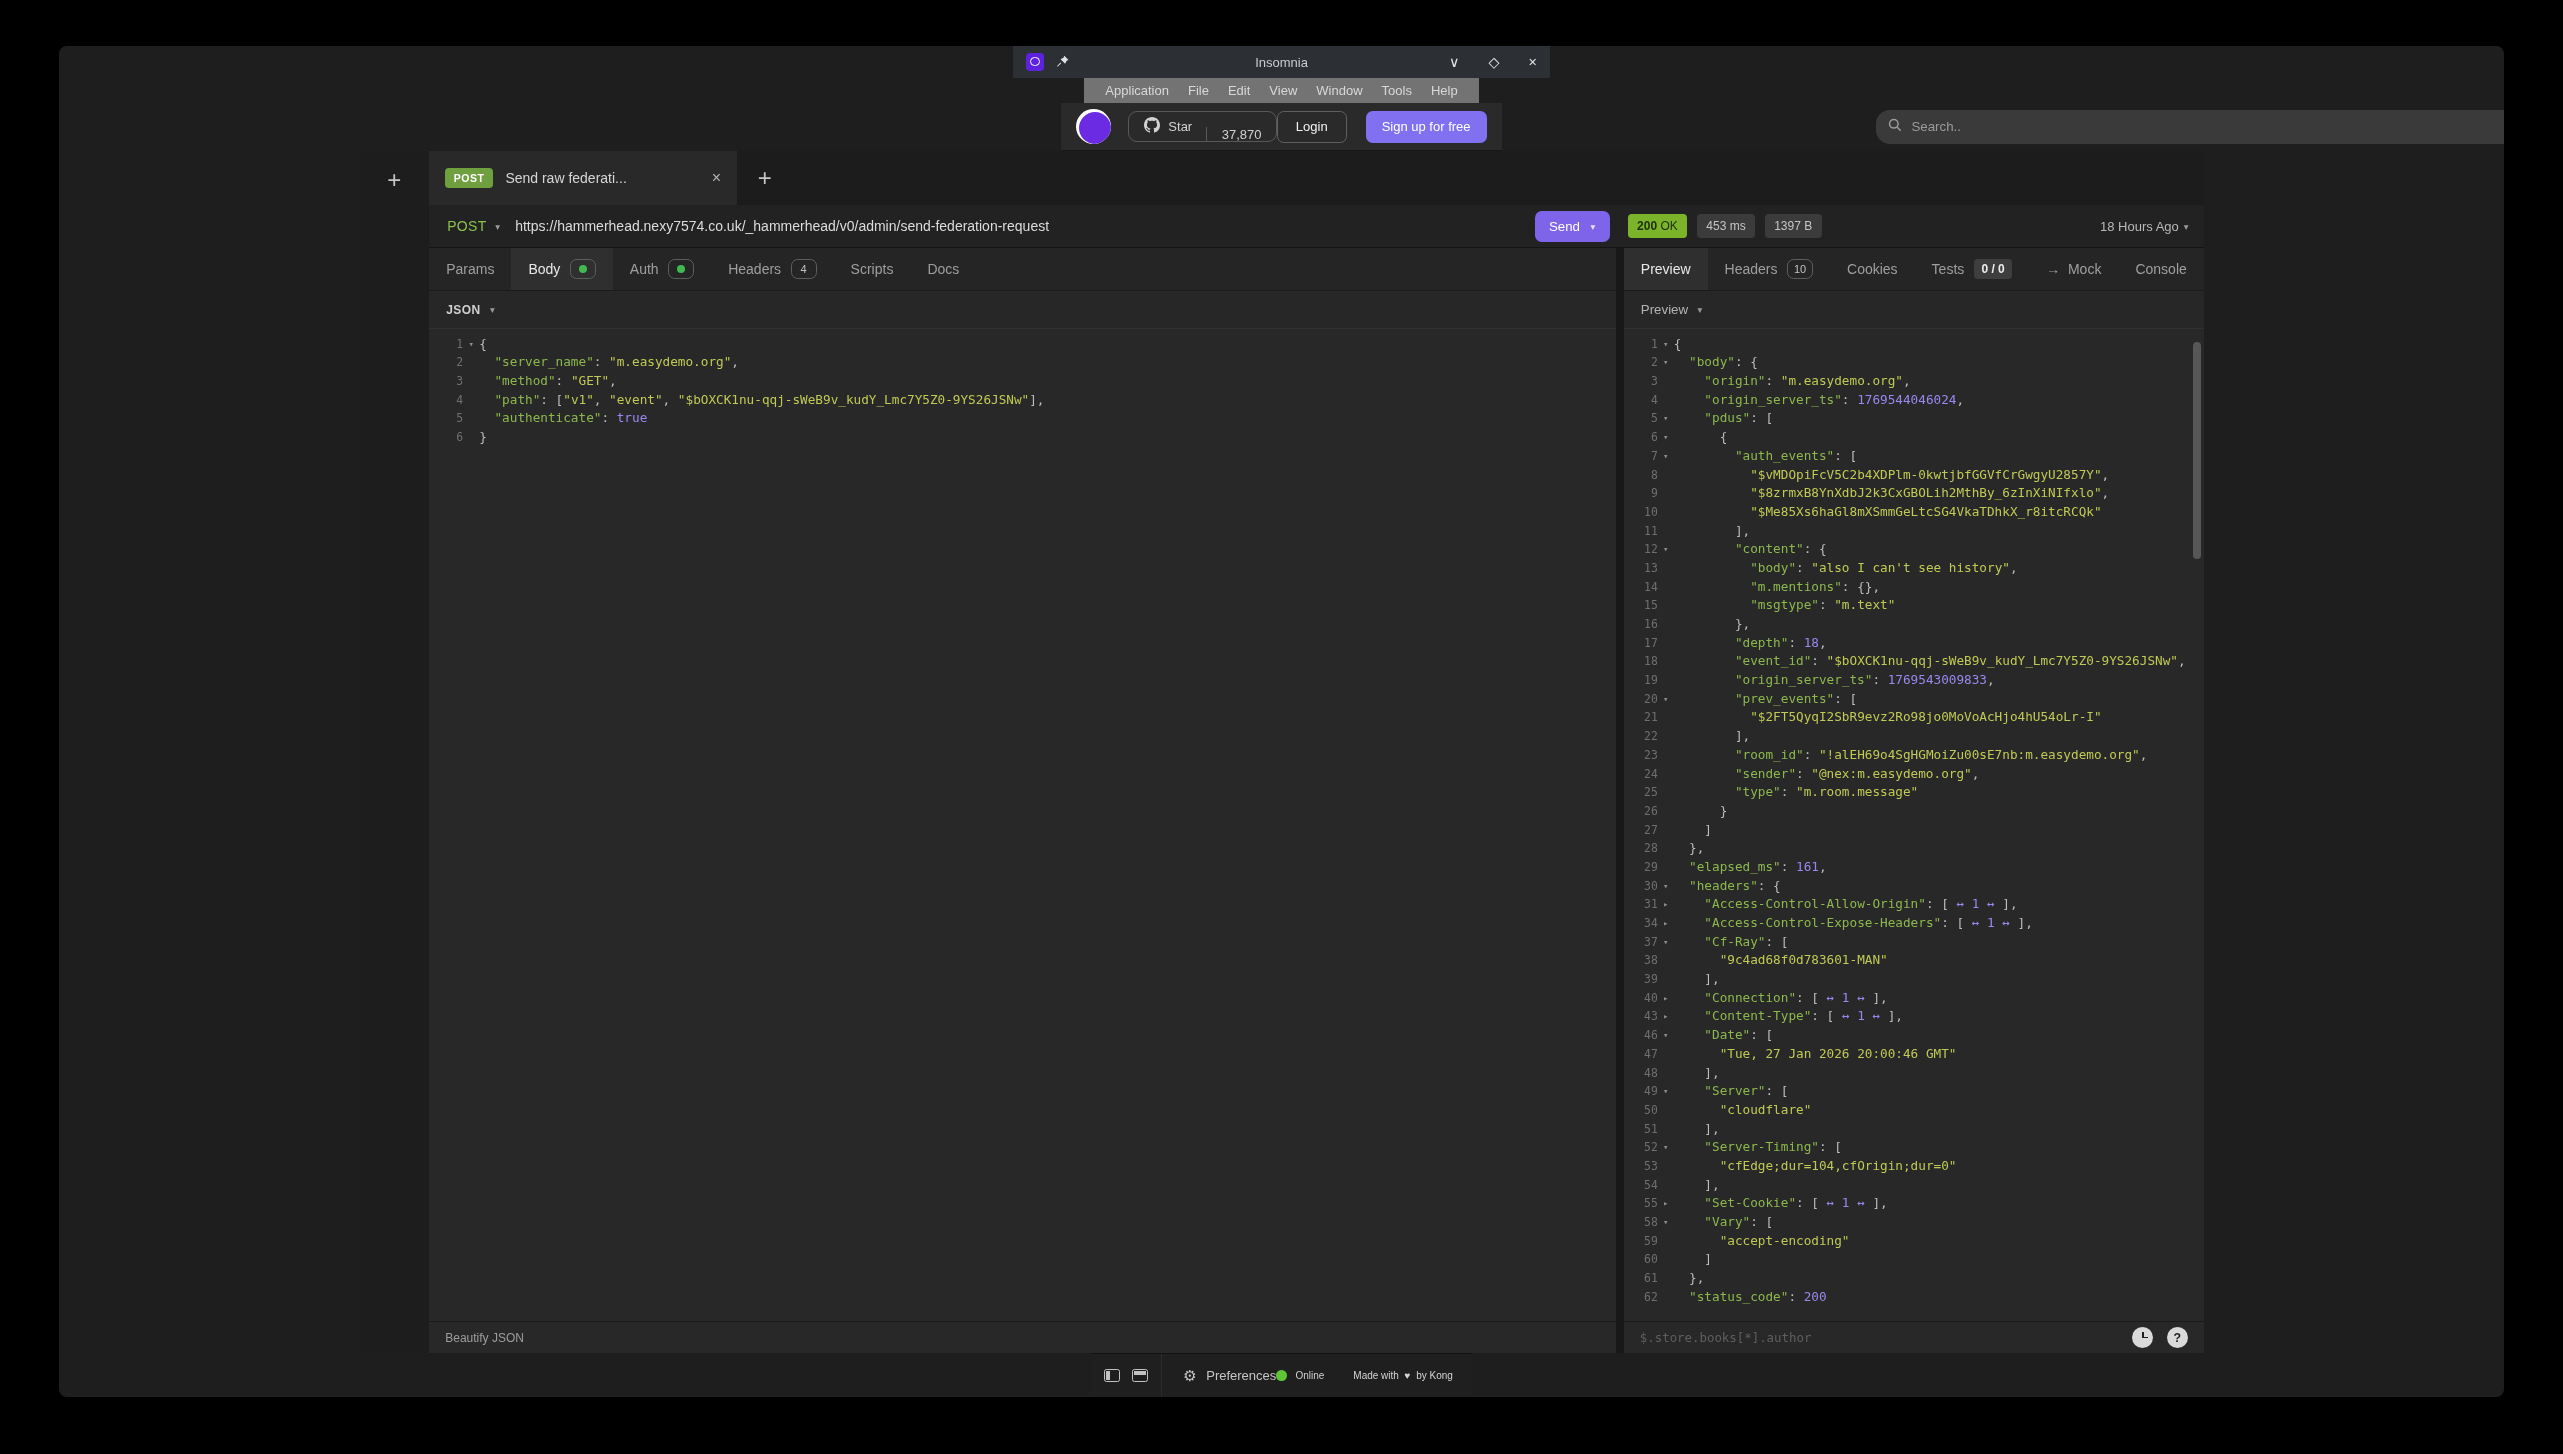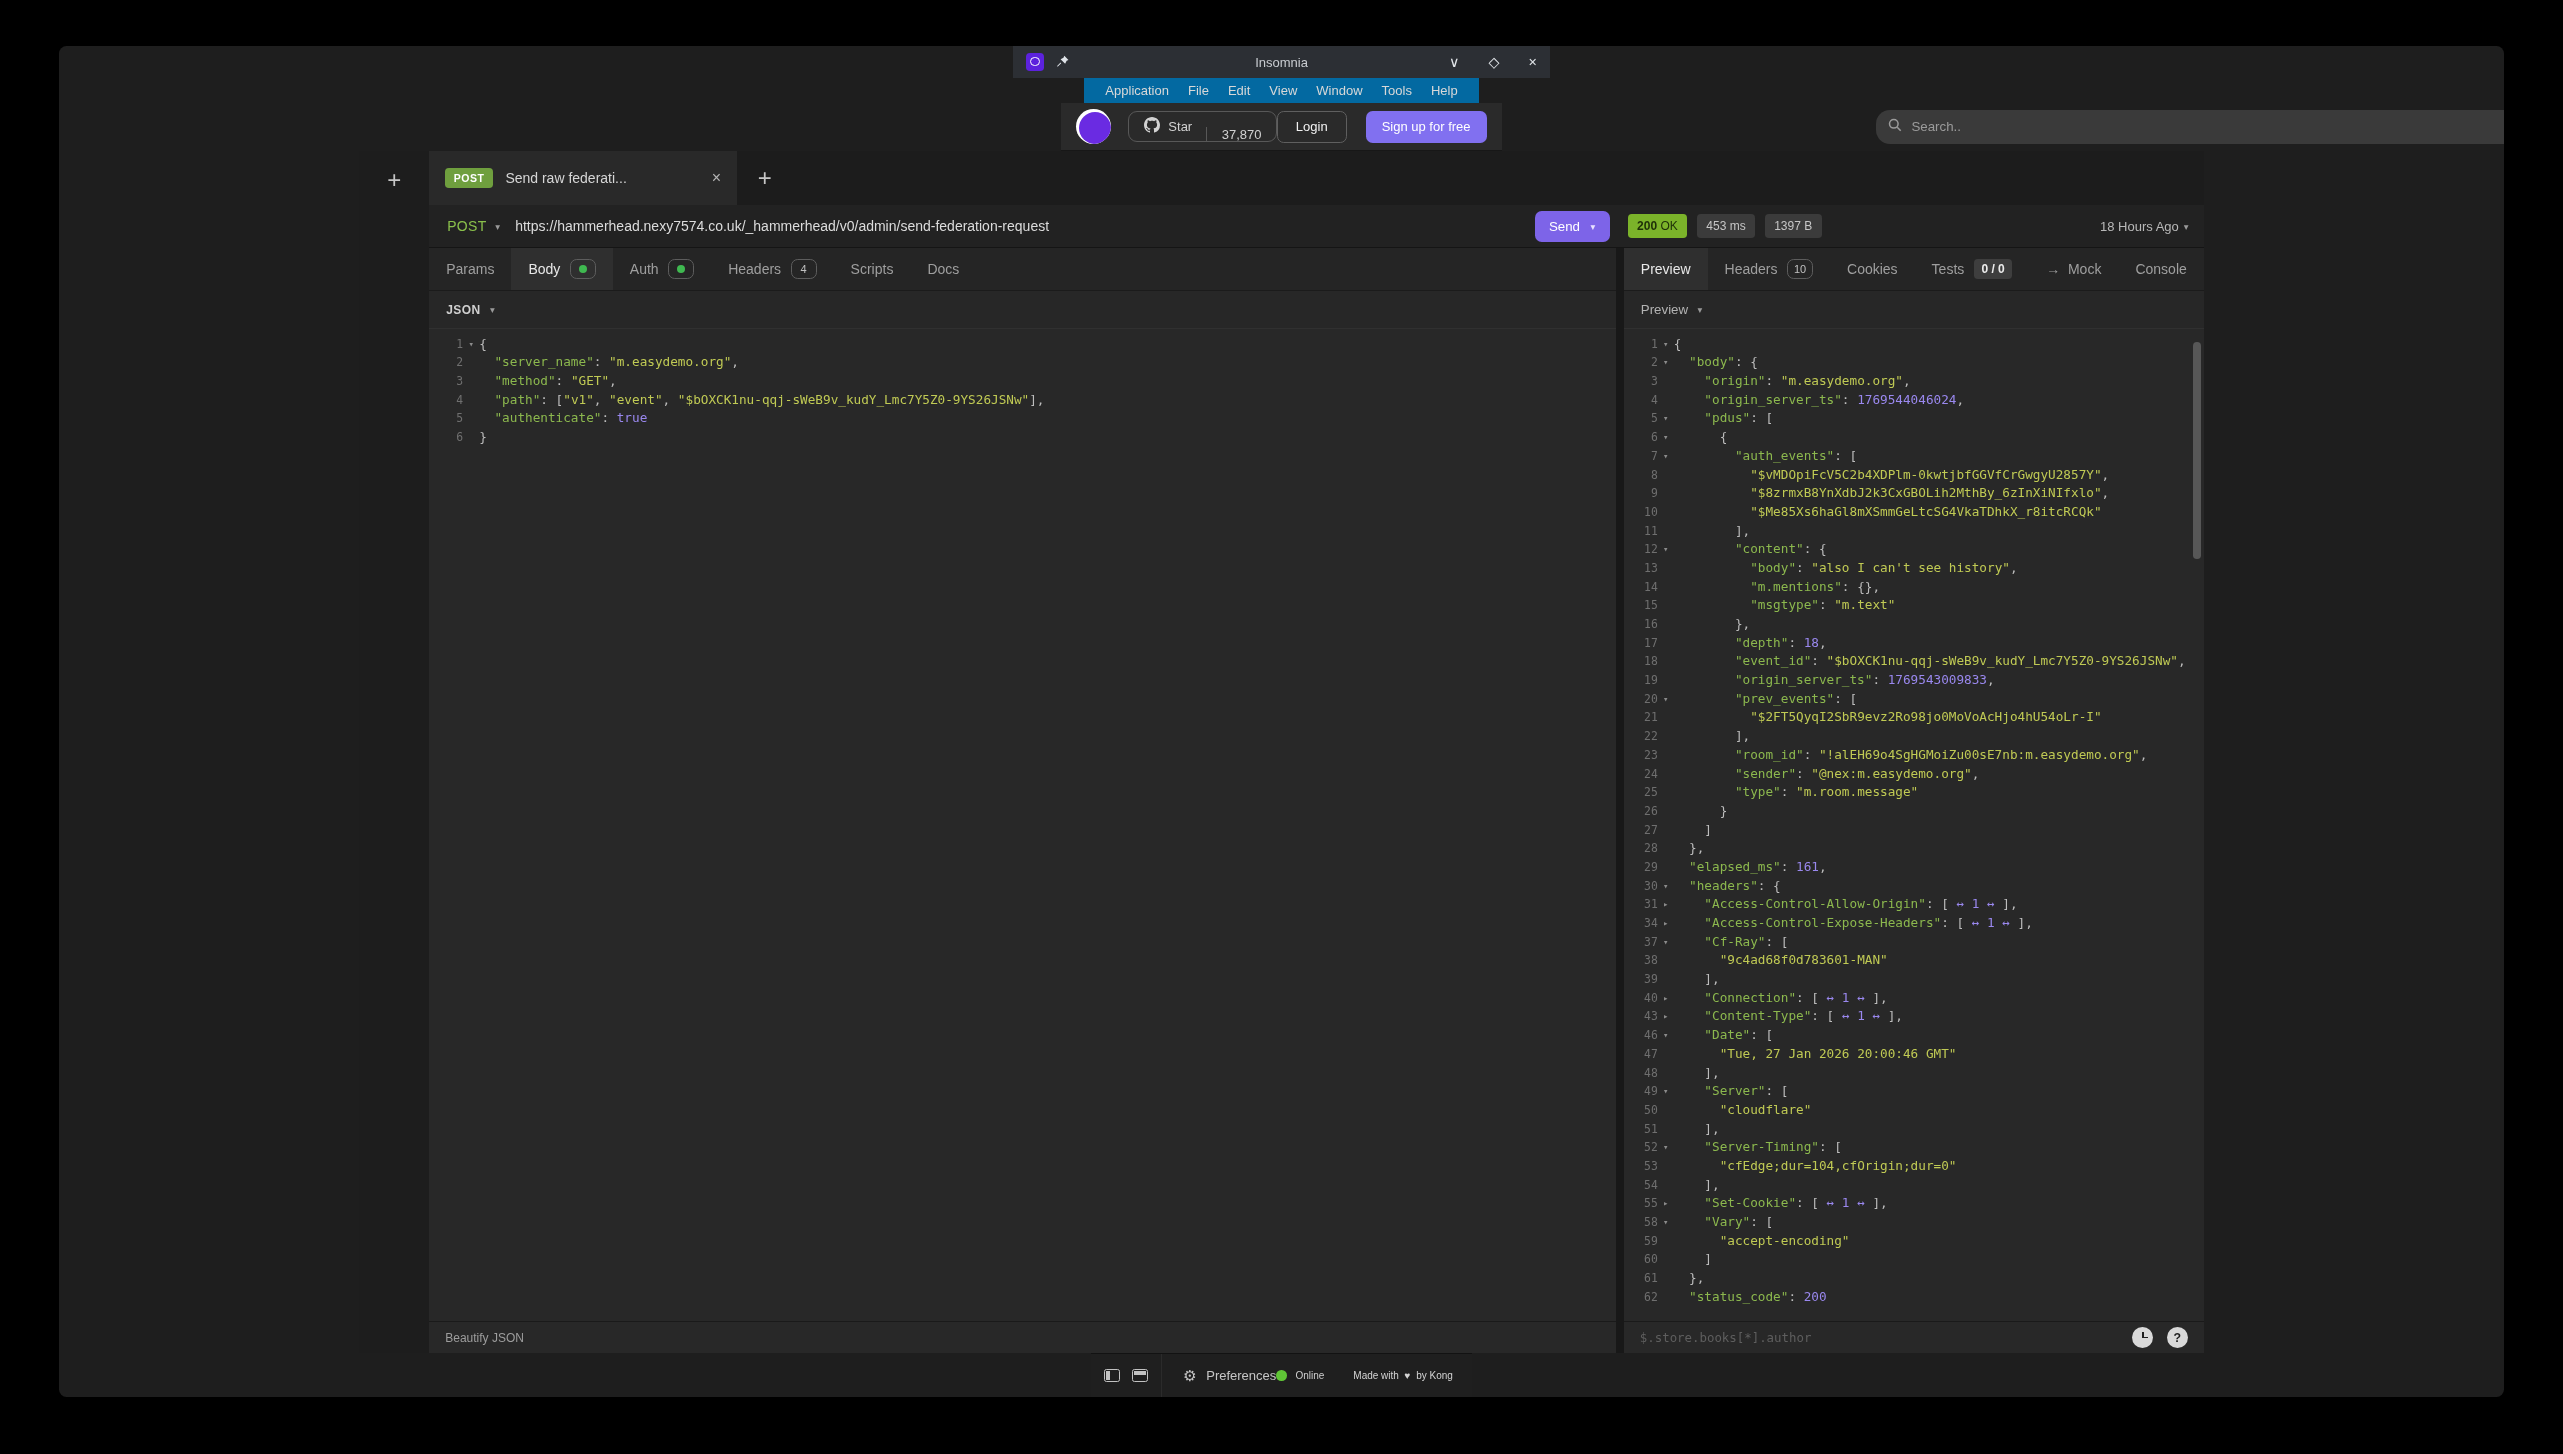--- a/index.html
+++ b/index.html
@@ -11,21 +11,21 @@
   .titlebar { height:32px; background:#2c2f34; display:flex; align-items:center; padding:0 13.3px; flex:none; }
   .tb-left { display:flex; align-items:center; gap:11.4px; width:229px; }
   .app-icon { width:18px; height:18px; border-radius:3.8px; background:#5c22dd; position:relative; }
   .app-icon::after { content:''; position:absolute; left:3.8px; top:3.8px; width:7.6px; height:7.6px; border:1.9px solid #fff; border-radius:50%; }
   .pin-icon svg { display:block; }
   .tb-title { flex:1; text-align:center; color:#c9ccd1; font-size:13px; }
   .tb-controls { width:229px; display:flex; justify-content:flex-end; gap:29px; color:#e2e6ea; font-size:14.3px; }
   .tb-controls span { cursor:default; }
 
   
-  .menubar { height:25px; background:#0369a1; display:flex; align-items:center; padding:0 11.4px; flex:none; }
+  .menubar { height:25px; background:#737373; display:flex; align-items:center; padding:0 11.4px; flex:none; }
   .menu-item { color:#d8d8d8; font-size:13px; padding:0 9.5px; }
 
   
   .toolbar { height:48px; background:#2a2a2a; border-bottom:1px solid #171717; display:flex; align-items:center; padding:0 15.2px; flex:none; position:relative; }
   .logo { width:35px; height:35px; border-radius:50%; background:#fff; position:relative; overflow:hidden; flex:none; }
   .logo::after { content:''; position:absolute; left:2.9px; top:2.9px; width:32px; height:32px; border-radius:50%; background:#6a2be2; }
   .star-widget { display:flex; align-items:stretch; border:1px solid #585858; border-radius:9px; height:31px; margin-left:17px; overflow:hidden; }
   .star-seg { display:flex; align-items:center; gap:8.6px; padding:0 14.3px; color:#d2d2d2; font-size:13px; }
   .star-seg + .star-seg { border-left:1px solid #585858;margin-top:15px; }
   .searchbox { position:absolute; left:815px; top:6.7px; width:816px; height:34px; background:#3a3a3a; border-radius:14px; display:flex; align-items:center; padding:0 11.4px; gap:9.5px; }

